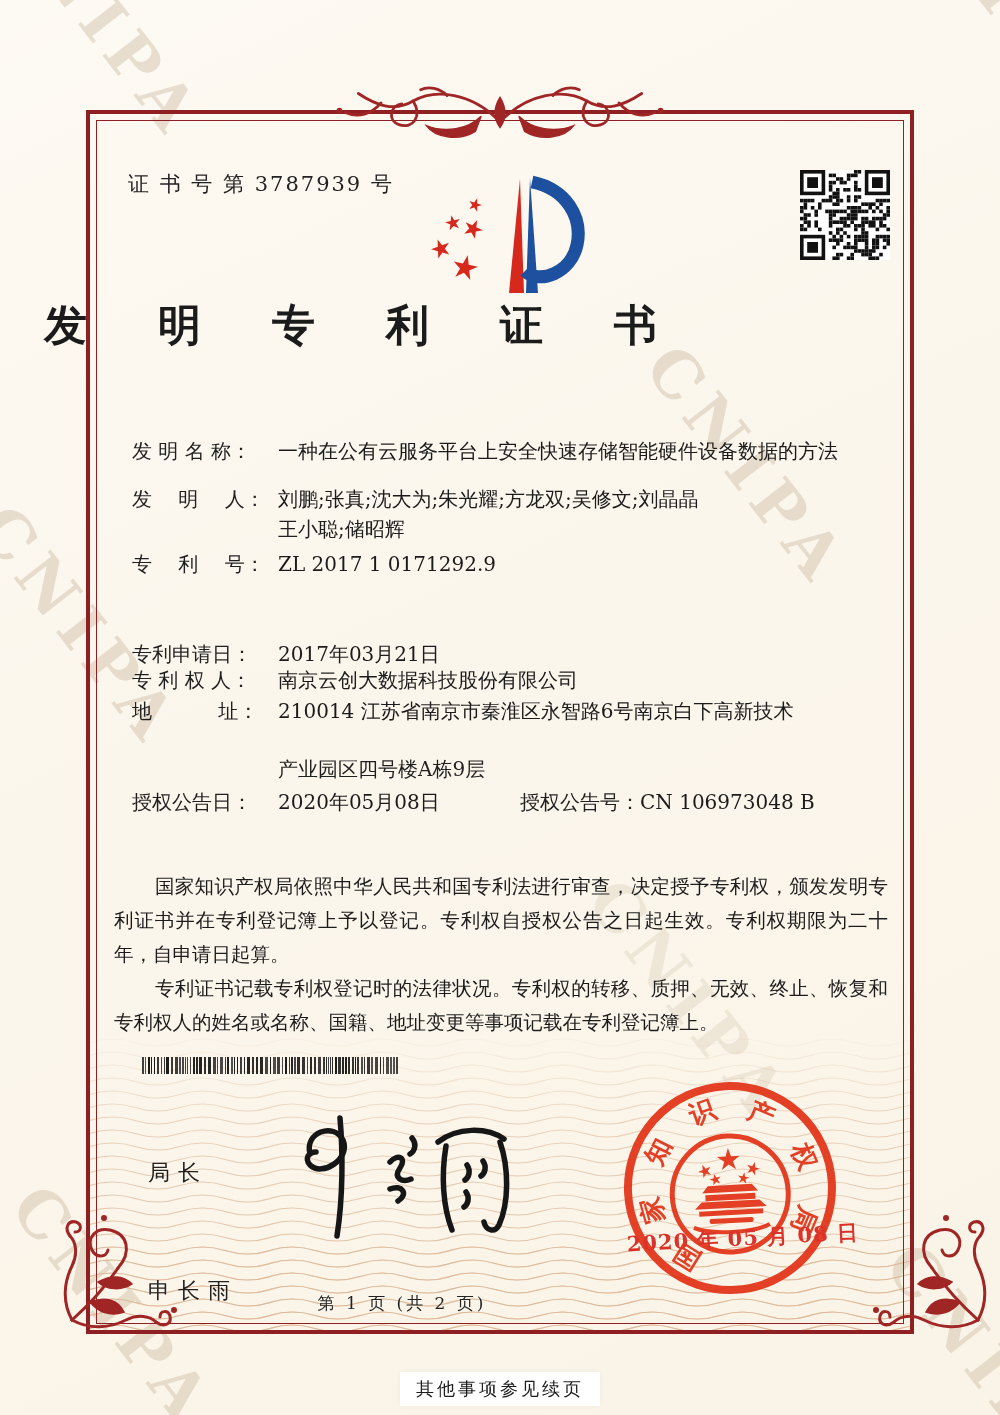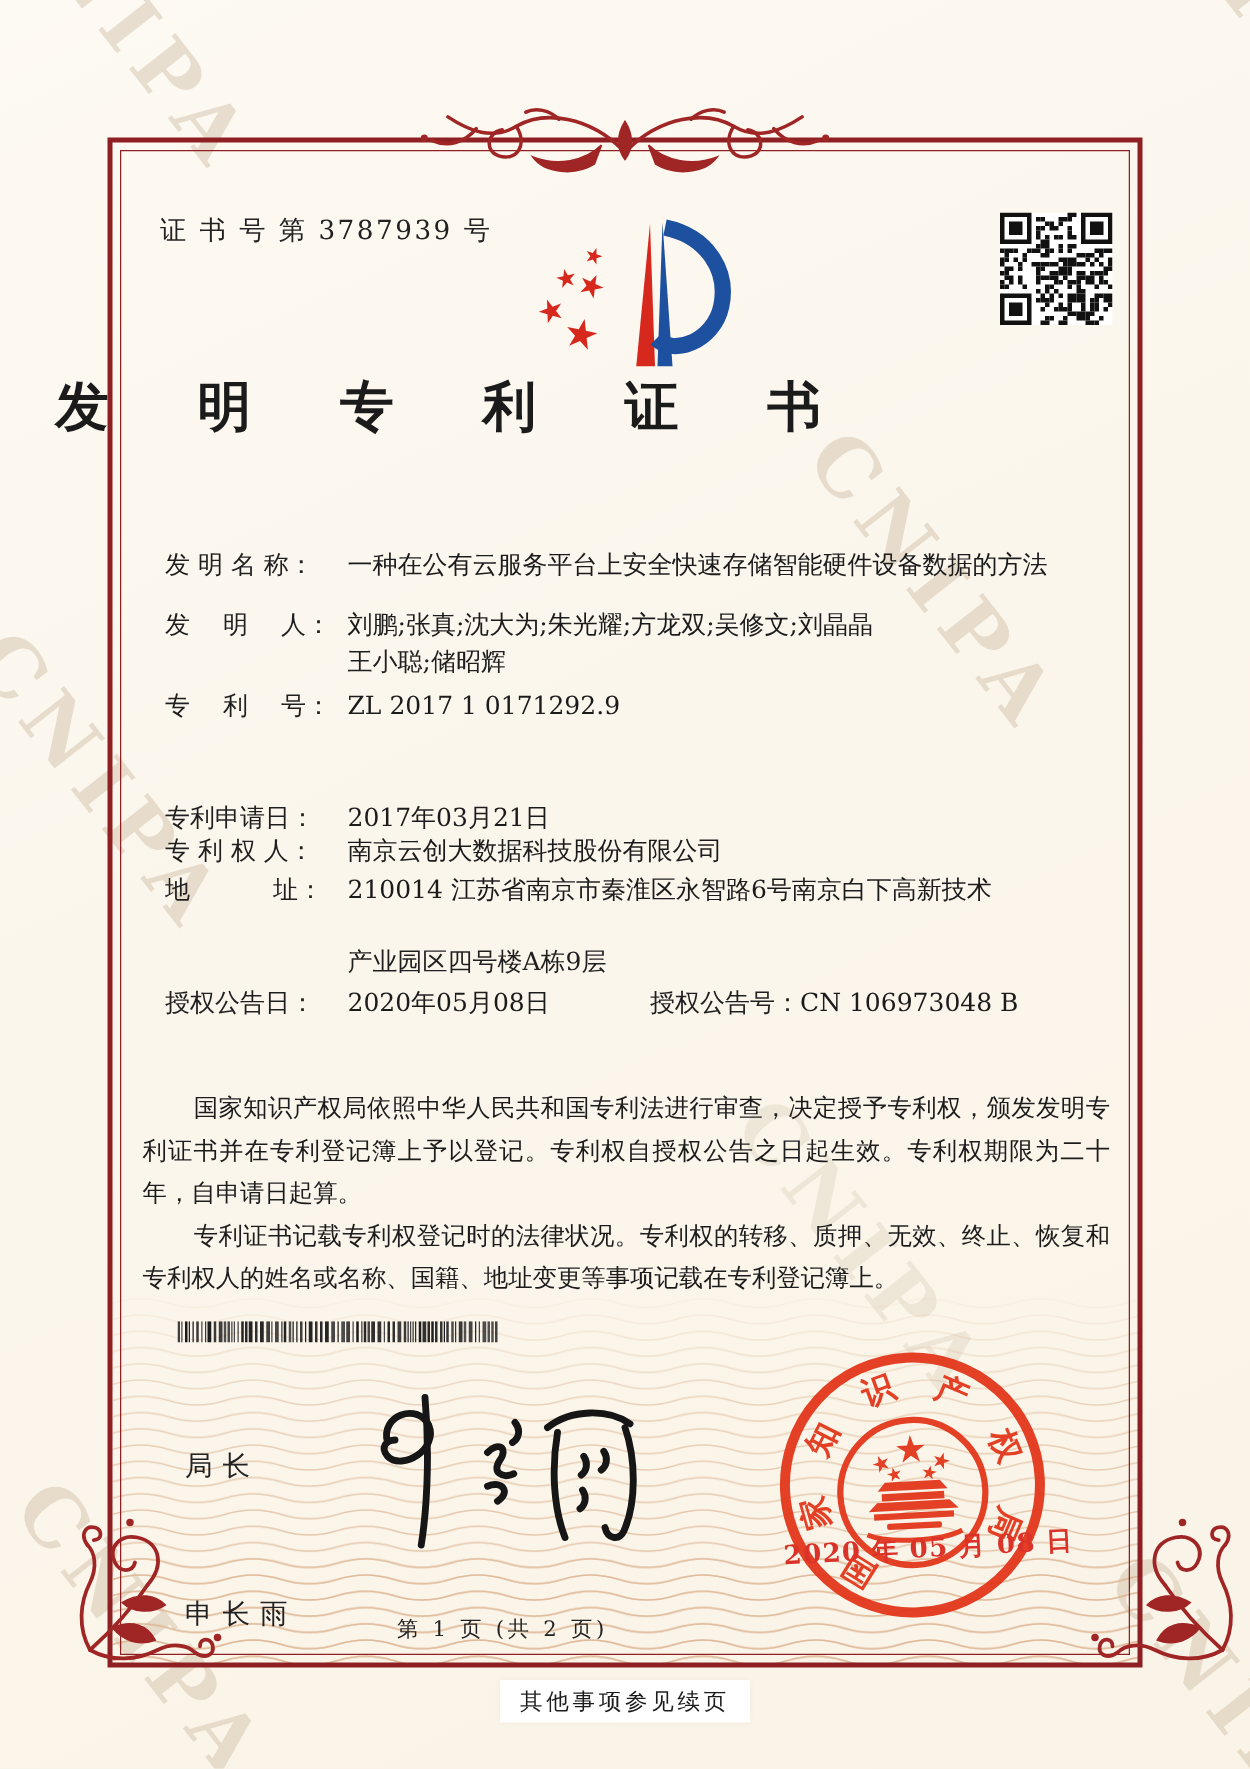--- a/index.html
+++ b/index.html
@@ -31,21 +31,21 @@
   .paras{position:absolute;left:114px;top:826px;width:774px;
       font-size:19.5px;line-height:34px;text-align:justify;color:#1c1c1c;margin-top:44px;}
   .paras p{margin:0;text-indent:2.1em;}
   
   .officer{position:absolute;left:148px;font-family:"Liberation Sans","DejaVu Sans",sans-serif;
       font-size:22px;letter-spacing:8px;color:#222;margin-top:16px;}
   .page-info{position:absolute;left:0;top:1292px;width:804px;text-align:center;
       font-size:17px;letter-spacing:3px;color:#222;}
   .footer-note{position:absolute;left:0;top:1344px;width:1000px;text-align:center;}
   .footer-note span{display:inline-block;background:#ffffff;padding:5px 16px;
-      font-size:18px;letter-spacing:3px;color:#1c1c1c;box-shadow:0 0 6px rgba(0,0,0,.04);}
+      font-size:18px;letter-spacing:3px;color:#1c1c1c;box-shadow:0 0 6px rgba(0,0,0,.04);margin-top:28px;}
   .seal-date{font-family:"DejaVu Serif",serif;font-weight:bold;}
 </style>
 </head>
 <body>
 
 <div id="page">
 
   <div class="wm" style="left:-40px;top:-20px;">CNIPA</div>
   <div class="wm" style="left:858px;top:-48px;">CNIPA</div>
   <div class="wm" style="left:-62px;top:588px;">CNIPA</div>

